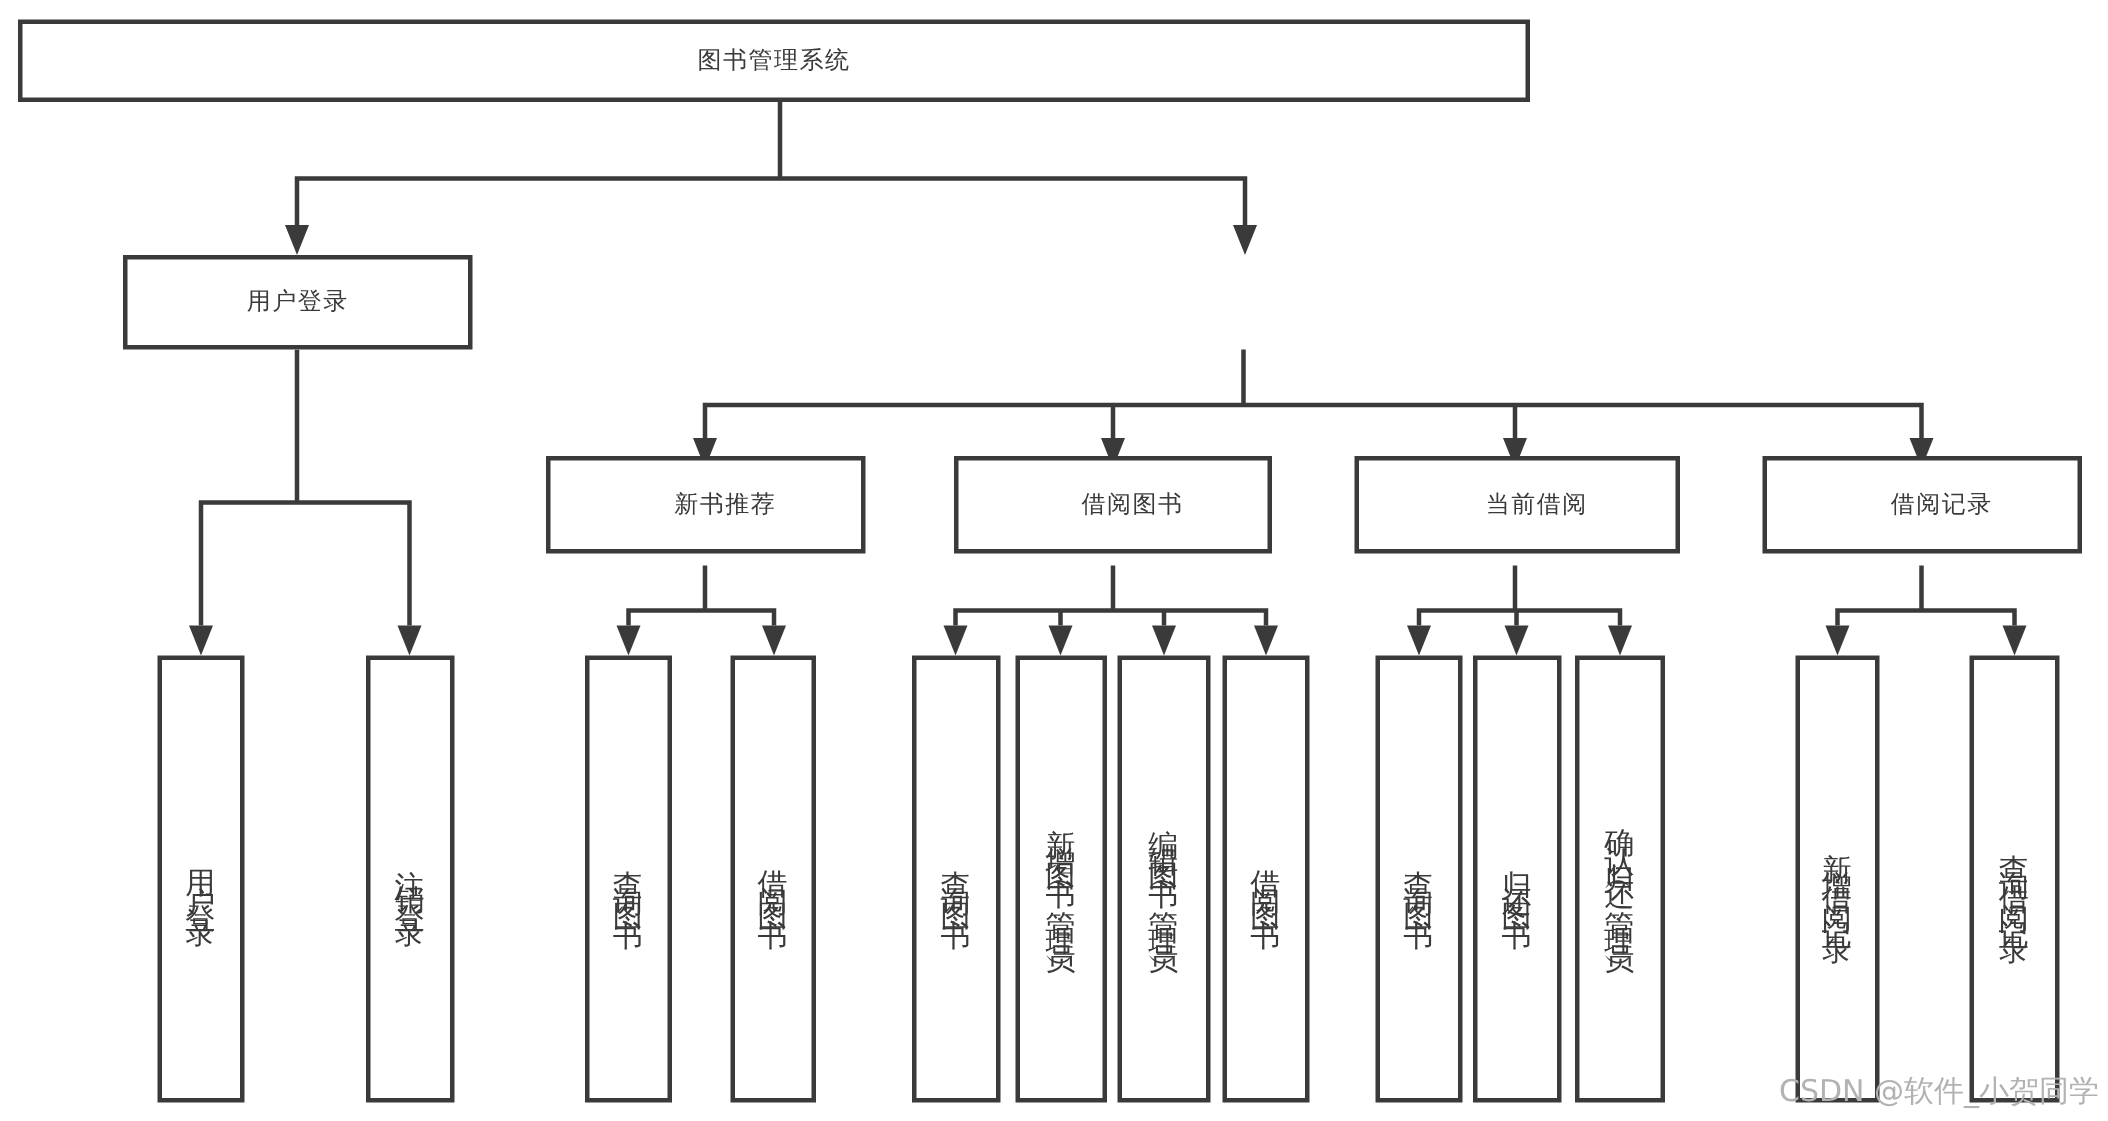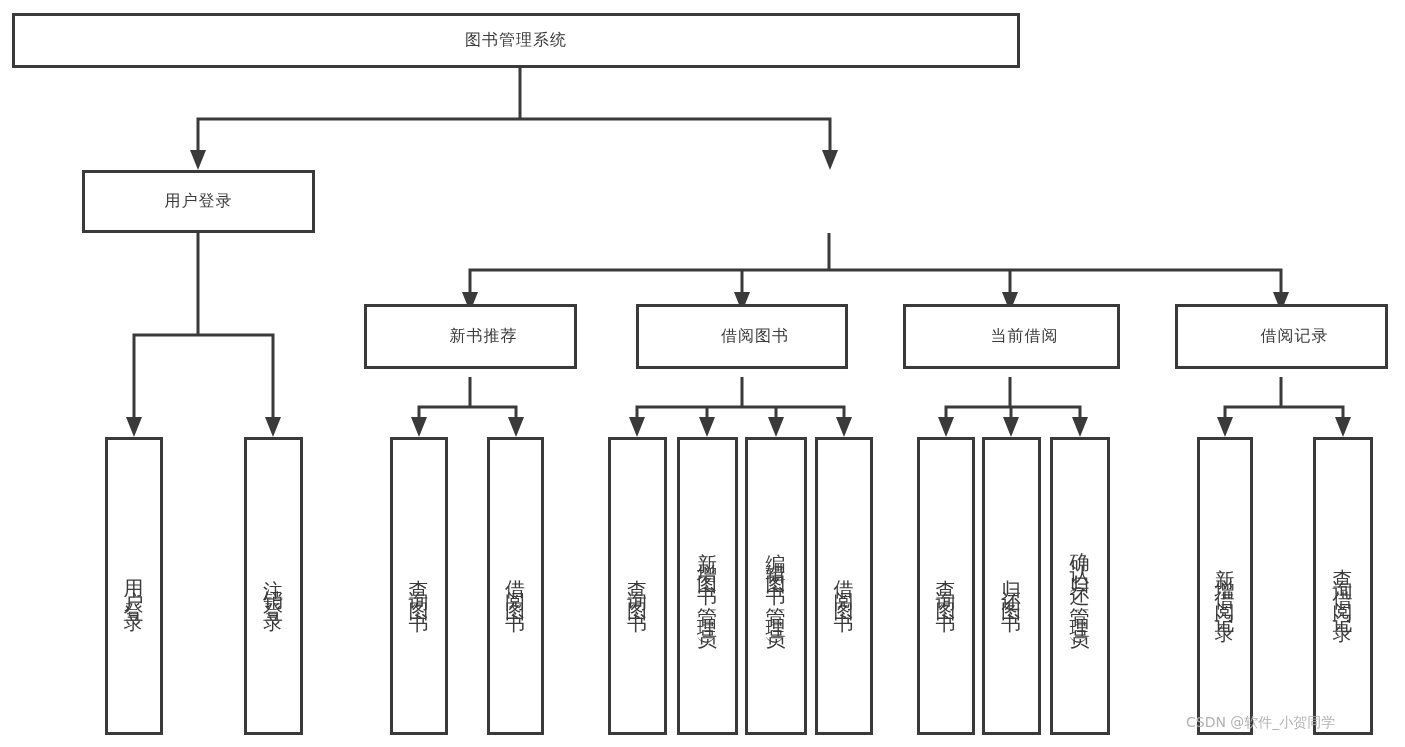--- a/index.html
+++ b/index.html
@@ -56,21 +56,21 @@
     font-size: 20px;
     letter-spacing: 11px;
     line-height: 1;
     color: var(--text);
   }
 
   .watermark {
     position: absolute;
     left: 1186px;
     top: 714px;
-    font-size: 14px;
+    font-size: 20px;
     color: var(--watermark);
     white-space: nowrap;
     z-index: 5;
   }
 </style>
 </head>
 <body>
 
 <div class="canvas">
 

